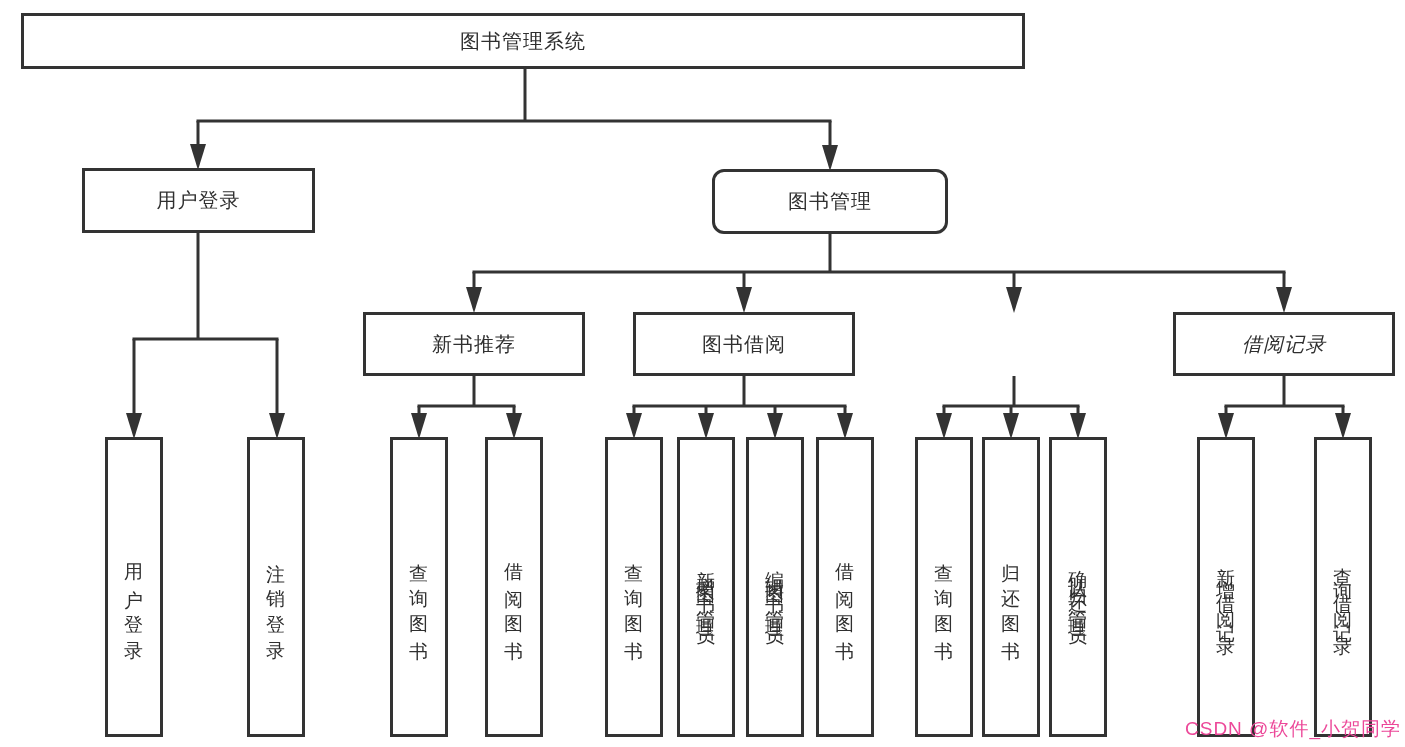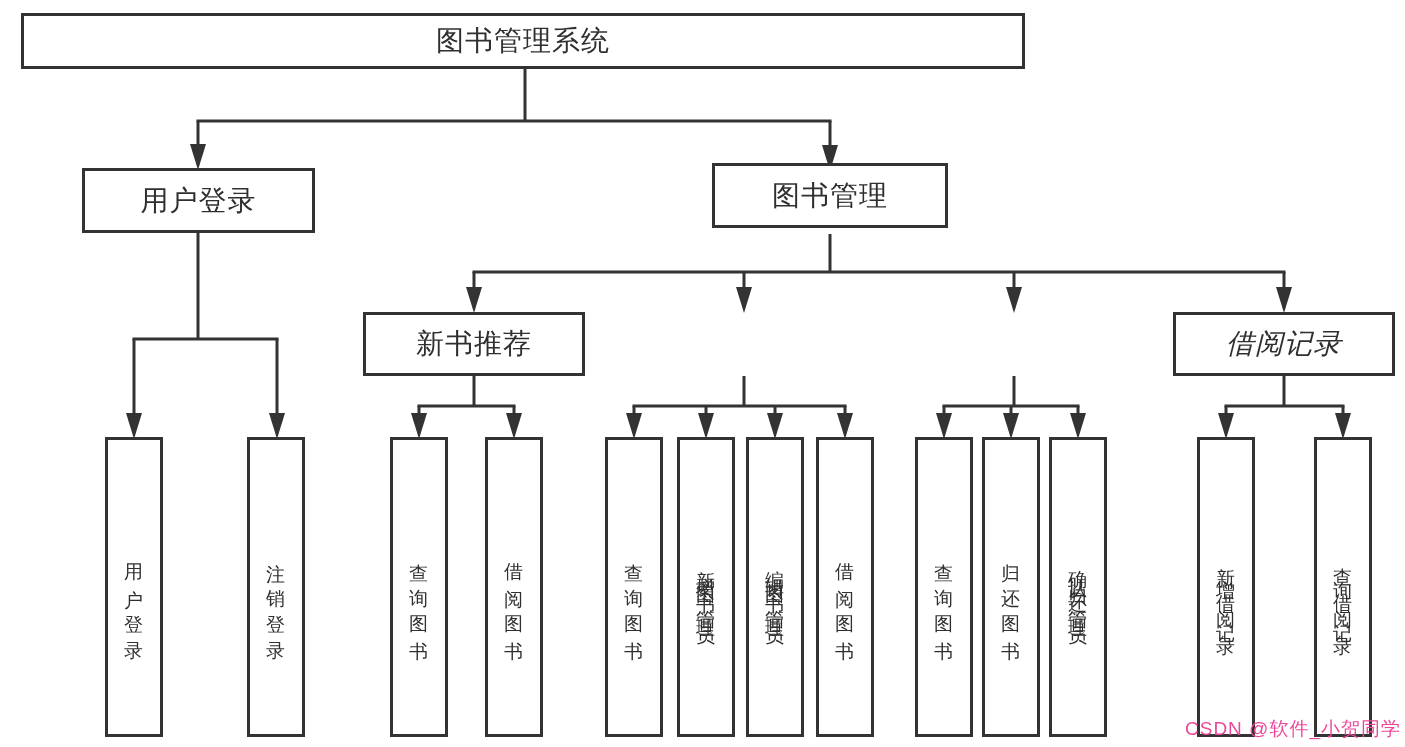--- a/index.html
+++ b/index.html
@@ -14,37 +14,37 @@
   .node{
     position:absolute;
     background:#ffffff;
     border:3px solid #333333;
     box-sizing:border-box;
     display:flex;
     align-items:center;
     justify-content:center;
     color:#2f2f2f;
   }
-  .h-node{font-size:28px;letter-spacing:1px;}
+  .h-node{font-size:20px;letter-spacing:1px;}
   .v-node span{
     writing-mode:vertical-rl;
     text-orientation:mixed;
     font-size:19px;
     line-height:1;
     white-space:nowrap;
   }
   .ls4 span{letter-spacing:26px;margin-bottom:-26px;}
   .ls6 span{letter-spacing:14px;margin-bottom:-14px;}
   .ls9 span{letter-spacing:8px;margin-bottom:-8px;}
 
   
   #n-root{left:21px;top:13px;width:1004px;height:56px;}
   
   #n-login{left:82px;top:168px;width:233px;height:65px;}
-  #n-mgmt{left:712px;top:163px;width:236px;height:65px;}
+  #n-mgmt{left:712px;top:169px;width:236px;height:65px;border-radius:12px;}
   
   .l3{top:312px;width:222px;height:64px;}
   #n-sec0{left:363px;}
   #n-sec1{left:633px;}
   #n-sec2{left:903px;}
   #n-sec3{left:1173px;font-style:italic;}
   
   .l4{top:437px;width:58px;height:300px;}
   #n-login-c0{left:105px;}
   #n-login-c1{left:247px;}
@@ -146,20 +146,23 @@
   <div class="node h-node" id="n-login">
     <span>用户登录</span>
   </div>
   <div class="node h-node" id="n-mgmt">
     <span>图书管理</span>
   </div>
 
   <div class="node h-node l3" id="n-sec0">
     <span>新书推荐</span>
   </div>
+  <div class="node h-node l3" id="n-sec1">
+    <span>图书借阅</span>
+  </div>
   <div class="node h-node l3" id="n-sec3">
     <span>借阅记录</span>
   </div>
 
   <div class="node v-node l4 ls4" id="n-login-c0">
     <span>用户登录</span>
   </div>
   <div class="node v-node l4 ls4" id="n-login-c1">
     <span>注销登录</span>
   </div>

